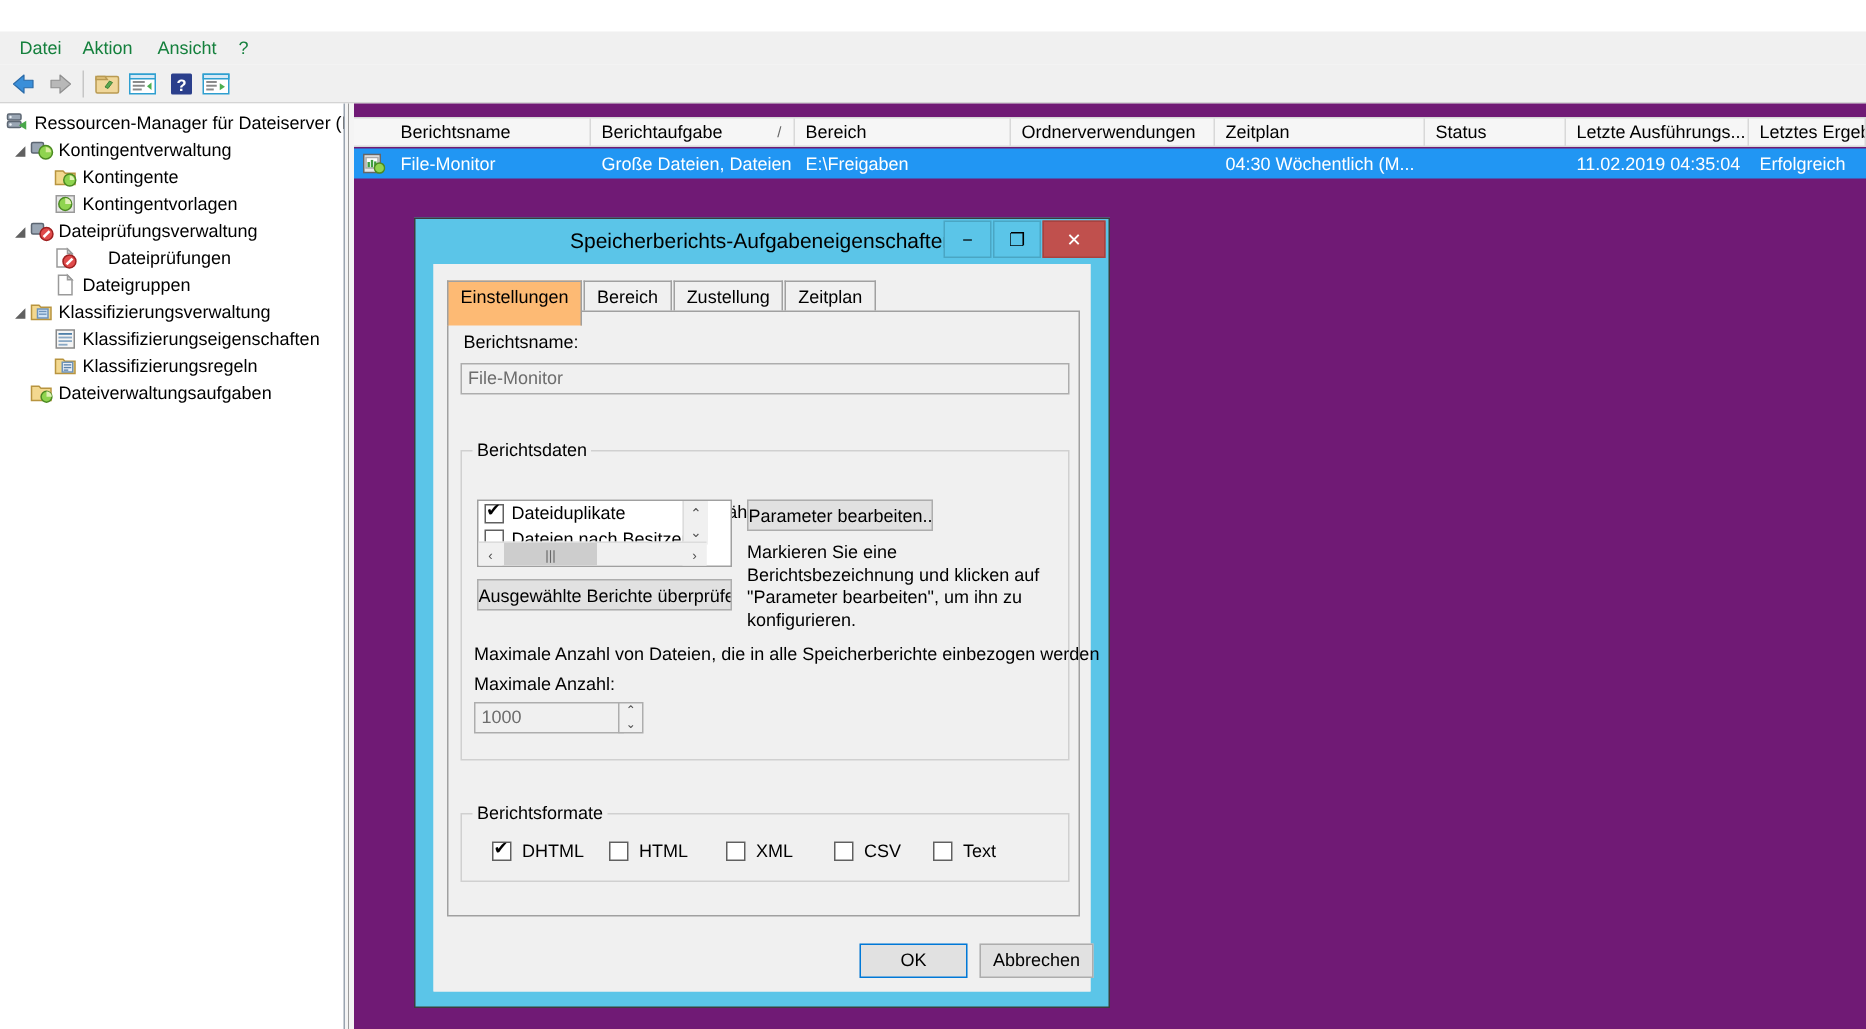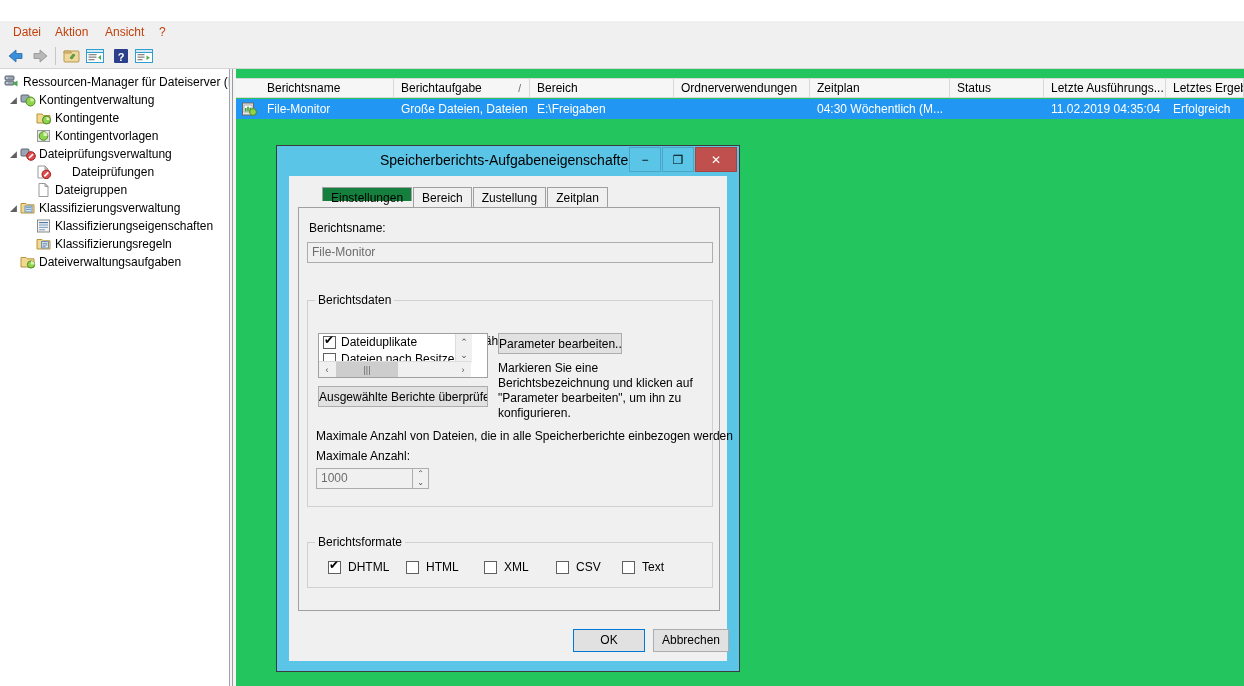--- a/index.html
+++ b/index.html
@@ -28,21 +28,21 @@
     line-height: 21px; text-align: center;
     font-size: 13px; color: #1c1c1c;
   }
 
   .menubar {
     position: absolute; left: 0; top: 21px; width: 1244px; height: 22px;
     background: #f0f0f0;
   }
   .menubar .mi {
     position: absolute; top: 0; height: 22px; line-height: 22px;
-    font-size: 12px; padding: 0 7px; color: #c2410c; cursor: default;
+    font-size: 12px; padding: 0 7px; color: #15803d; cursor: default;
   }
 
   .toolbar {
     position: absolute; left: 0; top: 43px; width: 1244px; height: 26px;
     background: #f0f0f0; border-bottom: 1px solid #d4d4d4;
   }
   .tbtn { position: absolute; top: 3px; width: 22px; height: 20px; cursor: default; }
   .tb-sep { position: absolute; top: 4px; width: 1px; height: 18px; background: #c6c6c6; }
 
   
@@ -68,21 +68,21 @@
   }
   .tnode .tlabel { position: absolute; top: 0; white-space: nowrap; }
   .tnode.sel .tlabel {
     background: #f0f0f0; border: 1px solid #d6d6d6; padding: 0 2px;
     line-height: 16px; height: 18px;
   }
 
   
   .listpane {
     position: absolute; left: 236px; top: 69px; width: 1008px; height: 617px;
-    background: #22c55e; overflow: hidden;
+    background: #701a75; overflow: hidden;
   }
   .lv-head {
     position: absolute; left: 0; top: 9px; width: 1008px; height: 20px;
     background: #f6f6f6; border-top: 1px solid #d8d8d8; border-bottom: 1px solid #d8d8d8;
   }
   .lv-head .col {
     position: absolute; top: 0; height: 19px; line-height: 19px;
     font-size: 12px; padding-left: 7px; color: #000;
     border-right: 1px solid #d8d8d8; white-space: nowrap; overflow: hidden;
     cursor: default;
@@ -123,21 +123,21 @@
     background: #f0f0f0; border: 1px solid #f0f0f0;
   }
 
   .tabstrip { position: absolute; left: 8px; top: 10px; height: 21px; }
   .tab {
     float: left; height: 21px; line-height: 20px; padding: 0 8px;
     font-size: 12px; background: #f0f0f0;
     border: 1px solid #a0a0a0; border-bottom: none;
     margin-right: 1px; cursor: default; color: #000;
   }
-  .tab.active { background: #15803d; position: relative; z-index: 3; height: 14px; margin-left: 24px; }
+  .tab.active { background: #fdba74; position: relative; z-index: 3; height: 30px; }
 
   .tabpage {
     position: absolute; left: 8px; top: 30px; width: 422px; height: 404px;
     background: #f0f0f0; border: 1px solid #a0a0a0;
   }
 
   .lbl { position: absolute; font-size: 12px; color: #000; white-space: nowrap; }
 
   .txtbox {
     position: absolute; background: #f0f0f0;

